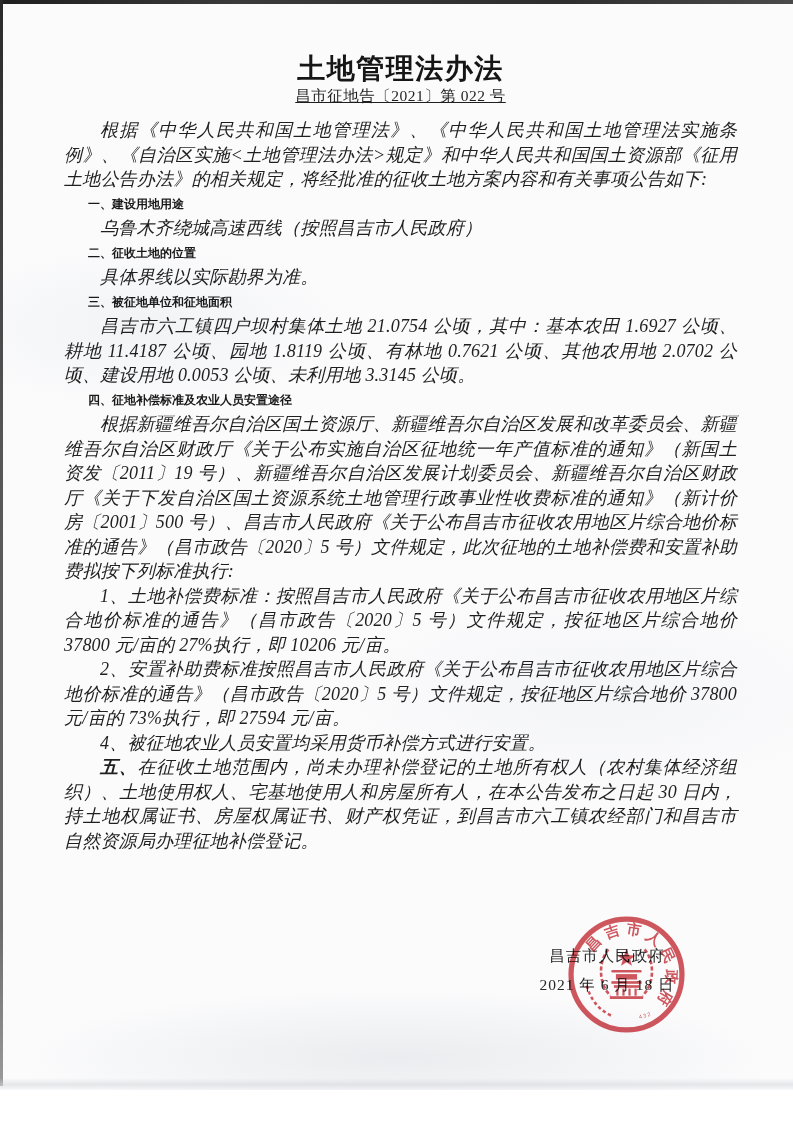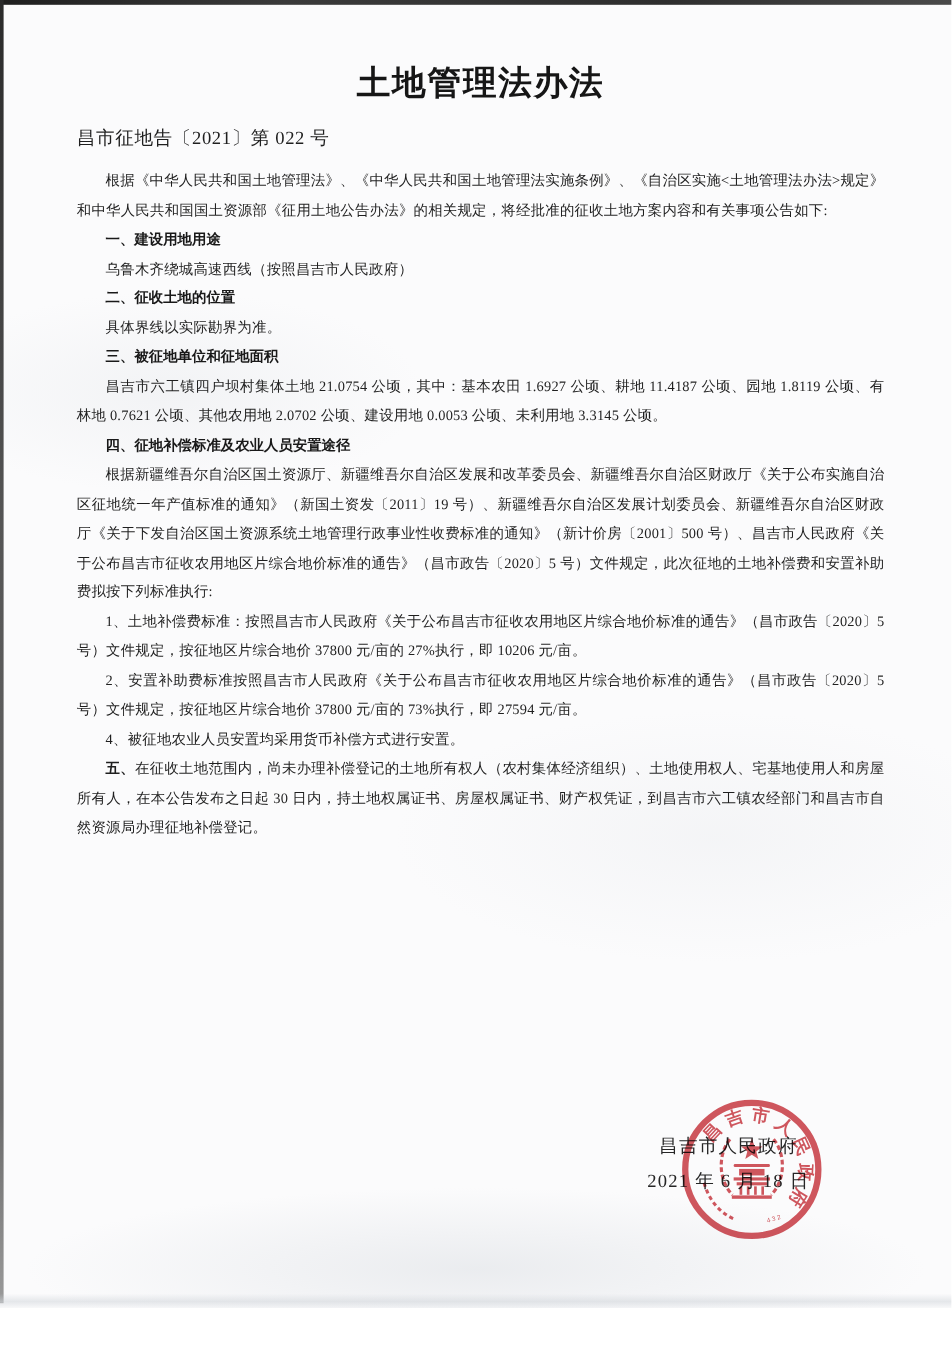--- a/index.html
+++ b/index.html
@@ -43,34 +43,36 @@
     margin: 52px 0 0 0;
     font-family: "Liberation Sans", "DejaVu Sans", sans-serif;
     font-weight: bold;
     font-size: 28px;
     line-height: 33px;
     letter-spacing: 1.5px;
     text-align: center;
     color: #161616;
   }
   .docno {
-    margin-top: 20px;
+    margin-top: 0;
     font-size: 15.5px;
     line-height: 22px;
-    text-align: left;
+    text-align: center;
     letter-spacing: 0.5px;
+    text-decoration: underline;
   }
   .body-text { margin-top: 11px; }
   .para {
     margin: 0;
-    font-size: 12px;
+    font-size: 18px;
     line-height: 24.5px;
     text-align: justify;
     text-indent: 2em;
     letter-spacing: 0.2px;
+    font-style: italic;
   }
   .heading {
     margin: 0;
     font-size: 12px;
     line-height: 24.5px;
     text-indent: 2em;
     font-weight: bold;
     font-family: "Liberation Sans", "DejaVu Sans", sans-serif;
     color: #191919;
   }

